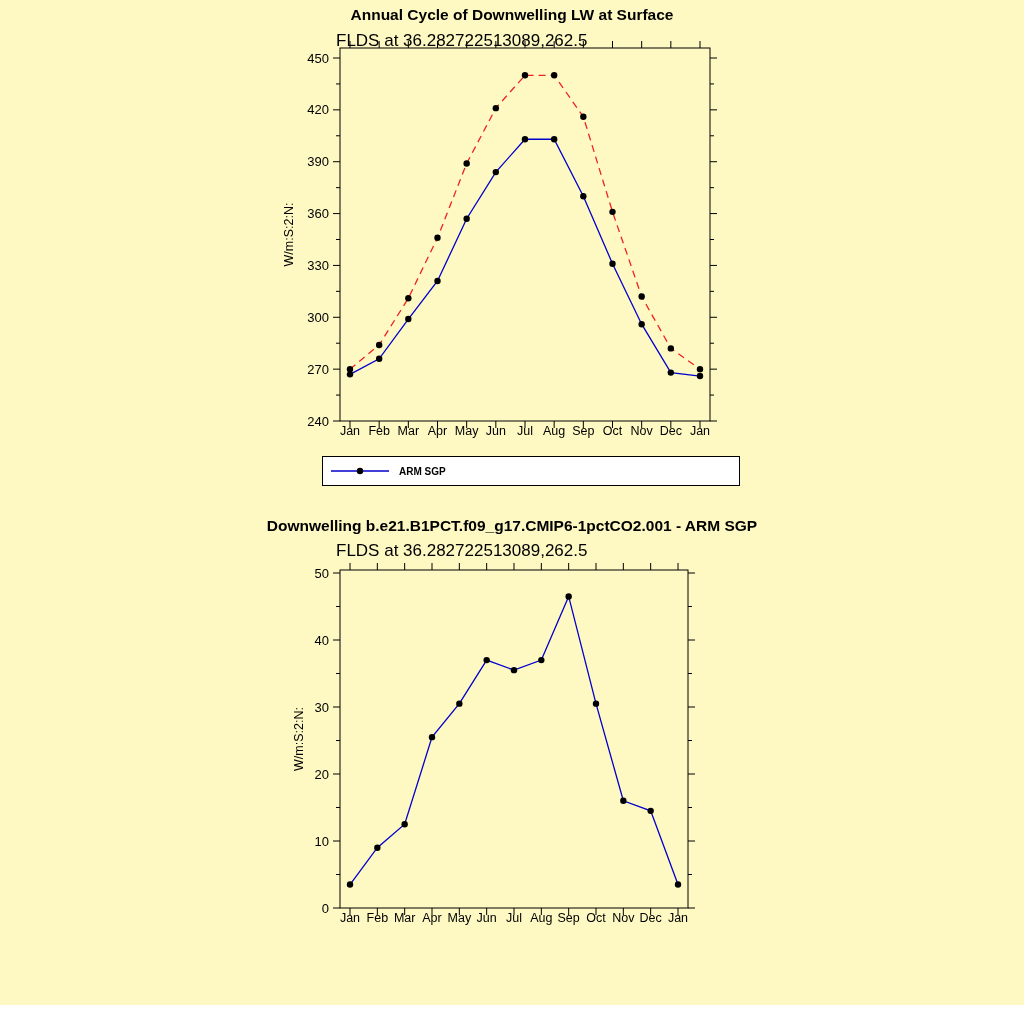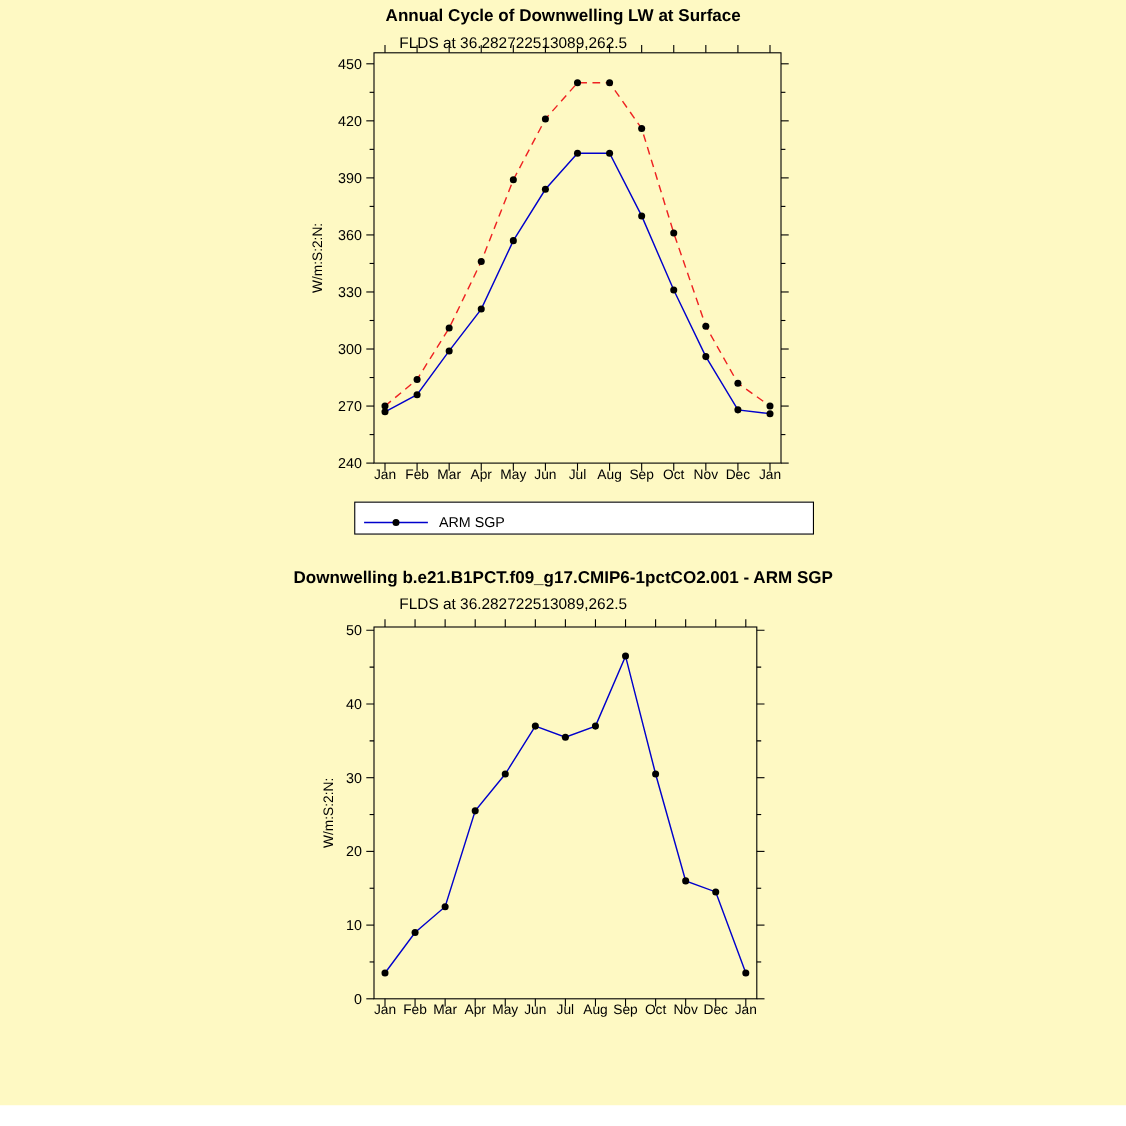--- a/index.html
+++ b/index.html
@@ -5,34 +5,34 @@
   html,body{margin:0;padding:0;background:#ffffff;}
   .canvas{
     position:relative;width:1024px;height:1005px;background:#fef9c3;
     font-family:"Liberation Sans",sans-serif;color:#000;overflow:hidden;
   }
   .chart-title{
     position:absolute;left:0;width:1024px;text-align:center;
     font-weight:bold;font-size:15.5px;white-space:nowrap;
   }
   .chart-subtitle{
-    position:absolute;left:363px;font-size:14px;white-space:nowrap;
+    position:absolute;left:336px;font-size:17px;white-space:nowrap;
   }
   #title0{top:6px;}
   #subtitle0{top:31px;}
   #title1{top:517px;}
   #subtitle1{top:541px;}
   svg.plot{position:absolute;left:0;}
   #svg0{top:0;}
   #svg1{top:556px;}
   .legend{
     position:absolute;left:322px;top:456px;width:416px;
     border:1px solid #000;background:#fff;padding:3px 0;
   }
-  .legend-row{display:flex;align-items:flex-end;height:22px;font-size:13px;}
+  .legend-row{display:flex;align-items:center;height:22px;font-size:10px;font-weight:bold;}
   .legend-sample{margin-left:6px;flex:0 0 62px;}
   .legend-label{margin-left:8px;white-space:nowrap;}
 </style>
 </head>
 <body>
 
 <div class="canvas">
 
   <div class="chart-title" id="title0">Annual Cycle of Downwelling LW at Surface</div>
   <div class="chart-subtitle" id="subtitle0">FLDS at 36.282722513089,262.5</div>

